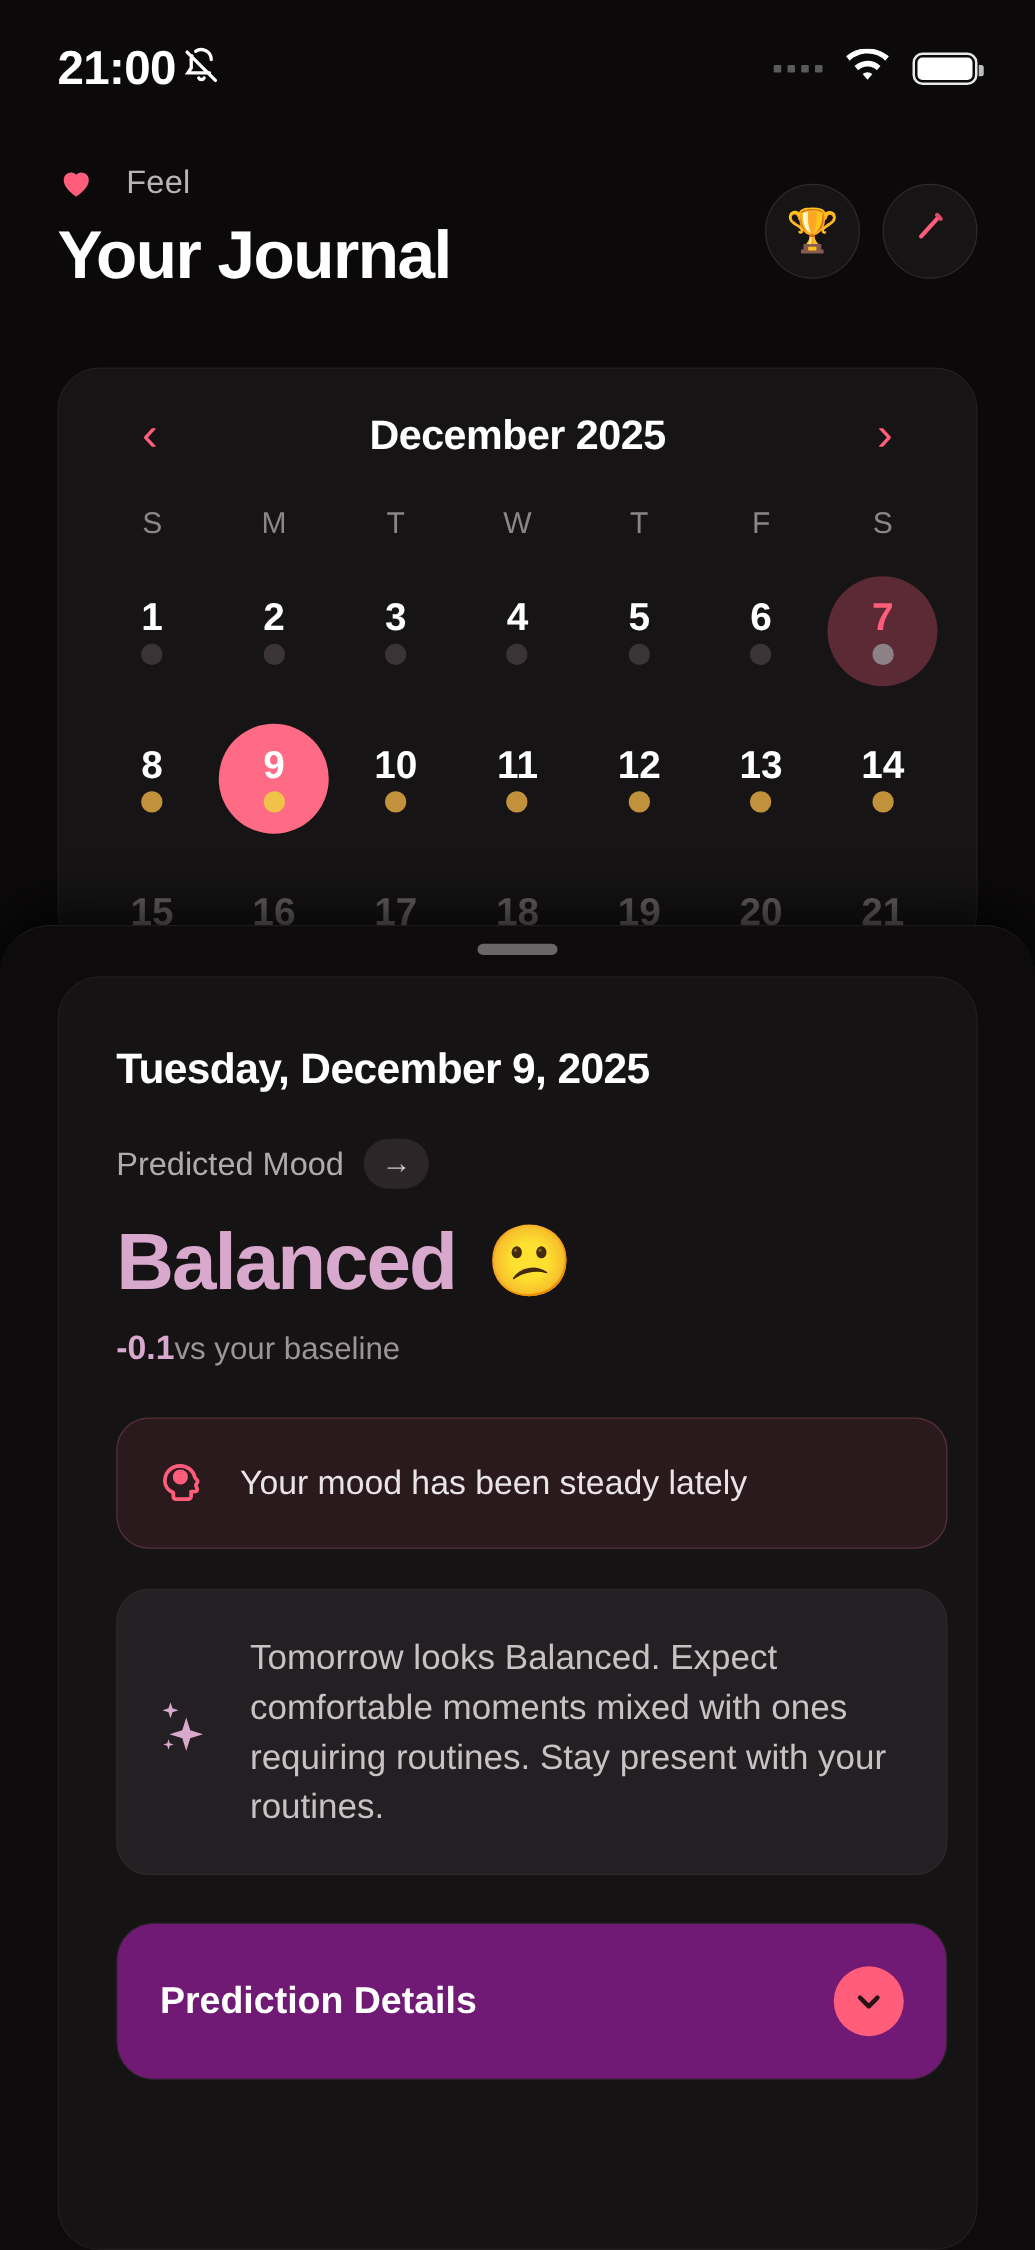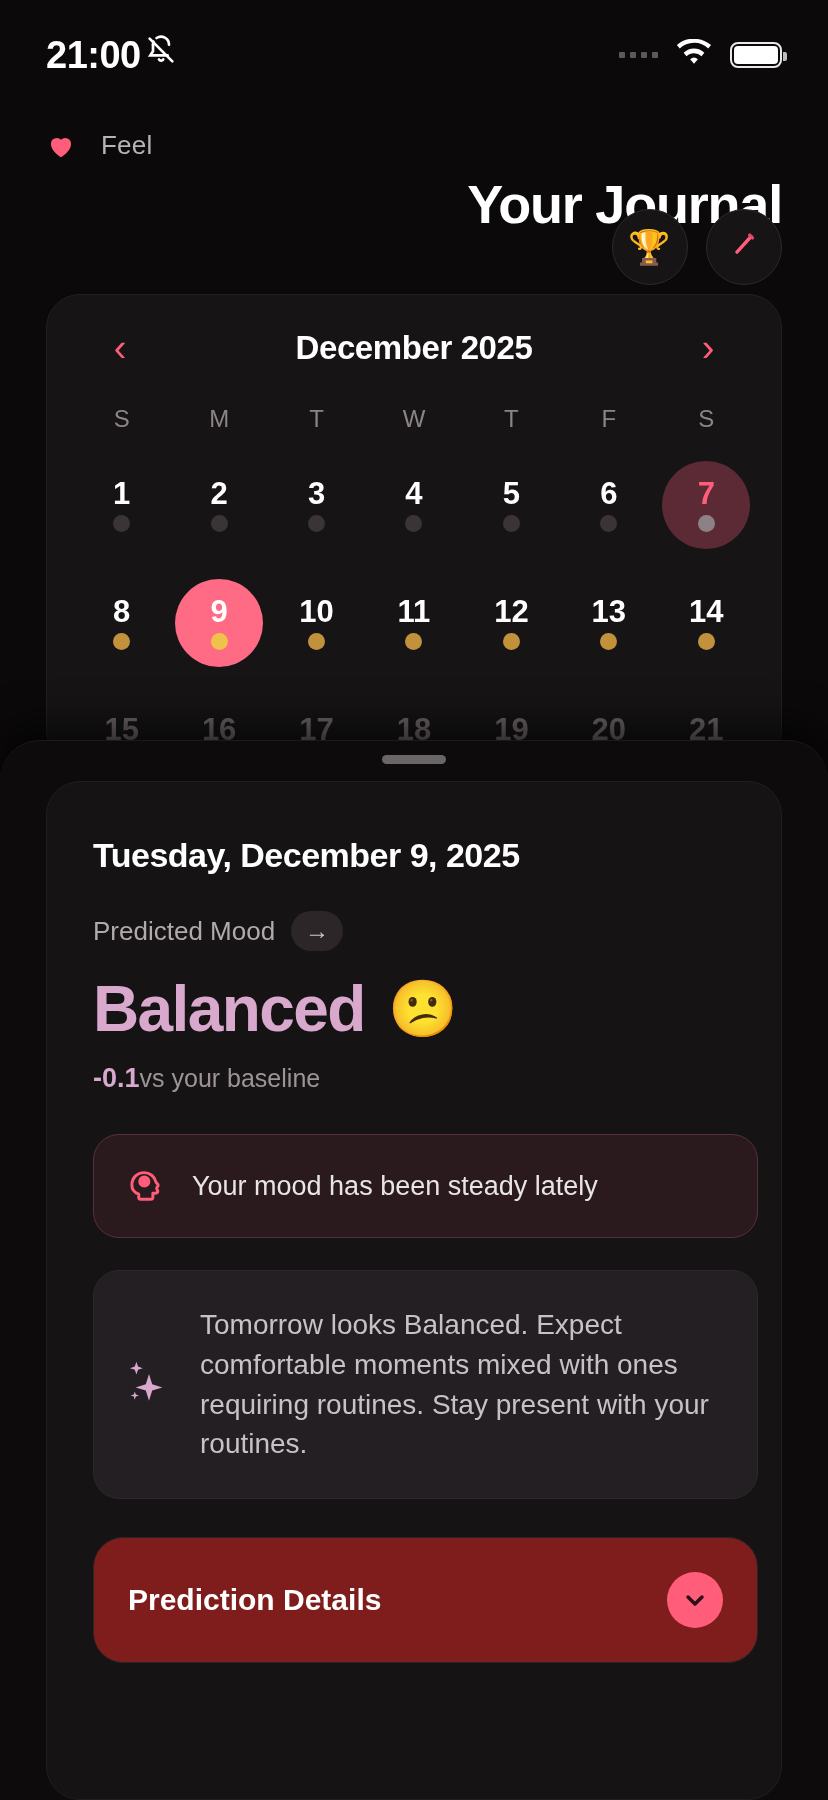--- a/index.html
+++ b/index.html
@@ -15,21 +15,21 @@
     background: #0b0909;
   }
 
   
   .statusbar {
     position: absolute; top: 0; left: 0; right: 0;
     height: 110px;
     display: flex; align-items: center;
     padding: 0 46px;
   }
-  .sb-left { display:flex; gap:4px; }
+  .sb-left { display:flex; align-items:center; gap:4px; }
   .sb-time {
     color:#fff; font-size:38px; font-weight:700;
     letter-spacing:-0.5px;
   }
   .sb-bell { display:block; }
   .sb-right { margin-left:auto; display:flex; align-items:center; gap:18px; }
   .sb-dots { display:flex; gap:5px; align-items:center; }
   .sb-dots i { width:6px; height:6px; background:#5a5a5a; border-radius:1px; display:block; }
   .sb-batt {
     width:52px; height:26px; border:2.5px solid #e9e9e9; border-radius:8px;
@@ -39,21 +39,21 @@
     content:""; position:absolute; right:-7px; top:8px;
     width:4px; height:9px; background:#bdbdbd; border-radius:0 2px 2px 0;
   }
   .sb-batt span{ display:block; height:100%; width:100%; background:#fff; border-radius:4px; }
 
   
   .header { position:absolute; top:130px; left:0; right:0; padding:0 46px; }
   .brand { display:flex; align-items:center; gap:25px; }
   .brand-heart { width:30px; height:30px; display:block; }
   .brand-name { color:#b9b3b5; font-size:26px; font-weight:400; letter-spacing:0.2px; }
-  .title-row { display:flex; align-items:flex-end; margin-top:12px;flex-direction:column; }
+  .title-row { display:flex; align-items:flex-start; margin-top:12px; }
   .page-title {
     color:#ffffff; font-size:54px; font-weight:700; letter-spacing:-1.2px;
     line-height:1.15;
   }
   .header-actions { margin-left:auto; display:flex; gap:18px; margin-top:-26px; }
   .circle-btn {
     width:76px; height:76px; border-radius:50%;
     background:#171415; border:1.5px solid #2e2a2b;
     display:flex; align-items:center; justify-content:center;
     font-size:34px; line-height:1;
@@ -154,21 +154,21 @@
     margin-top:32px;
     background:#231f22; border:1px solid #2d2829;
     border-radius:26px;
     padding:34px 34px 34px 28px;
     display:flex; align-items:center; gap:26px;
   }
   .ai-text { color:#c9c2c5; font-size:28px; line-height:1.42; }
 
   .details-card {
     margin-top:38px;
-    background:#7f1d1d; border:1px solid #292527;
+    background:#701a75; border:1px solid #292527;
     border-radius:30px;
     padding:34px 34px;
     display:flex; align-items:center;
   }
   .details-title { color:#ffffff; font-size:30px; font-weight:700; }
   .details-chev {
     margin-left:auto;
     width:56px; height:56px; border-radius:50%;
     background:#ff5d7a;
     display:flex; align-items:center; justify-content:center;

